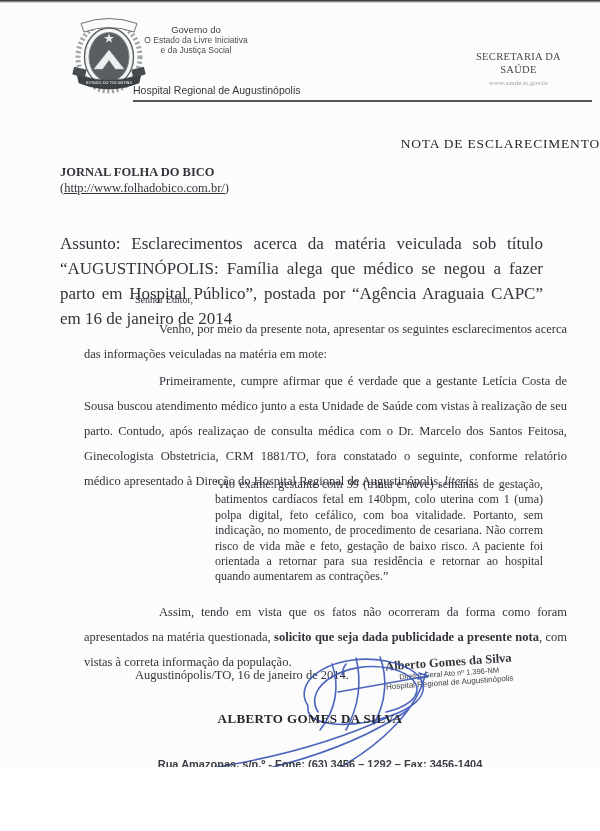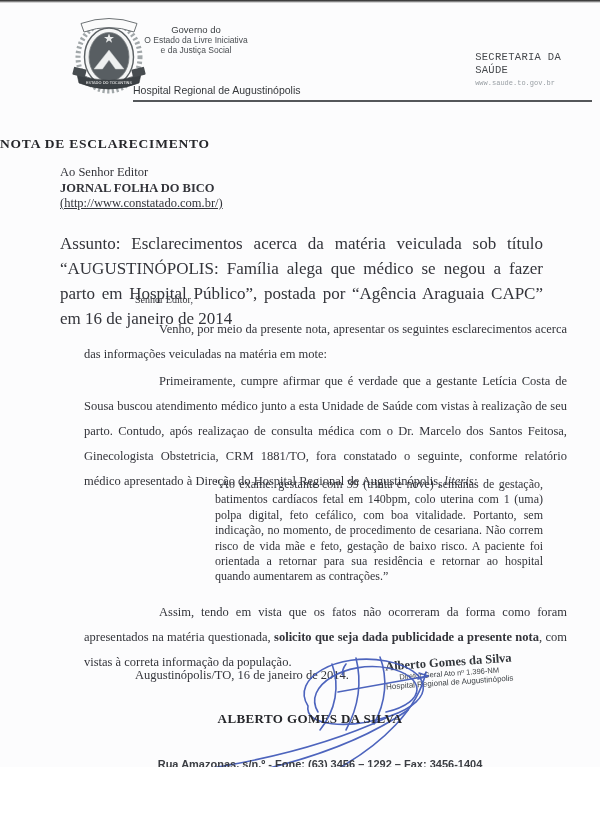--- a/index.html
+++ b/index.html
@@ -23,31 +23,31 @@
     font-family:"Liberation Sans", sans-serif;color:#3c4043;
   }
   .hdr-gov{font-size:9.5px;line-height:11px;}
   .hdr-state{font-size:19px;font-weight:bold;letter-spacing:.4px;line-height:21px;color:#34383b;}
   .hdr-motto{font-size:8.5px;line-height:10px;color:#4a4e52;}
   .hdr-hospital{
     position:absolute;left:133px;top:84px;
     font-family:"Liberation Sans", sans-serif;font-size:10.5px;color:#35383b;
   }
   .hdr-right{
-    position:absolute;right:46px;top:51px;text-align:left;
-    font-family:Liberation Mono, monospace;color:#46494d;
+    position:absolute;right:46px;top:51px;text-align:center;
+    font-family:Liberation Serif, serif;color:#46494d;
   }
   .sec-line{font-size:10.5px;line-height:12.5px;letter-spacing:.3px;}
   .site{font-size:7px;color:#9aa0a5;margin-top:3px;}
   .hdr-rule{position:absolute;left:133px;top:100px;width:459px;height:2px;background:#54575a;}
 
   
   .title{
-    position:absolute;left:0;top:136px;width:600px;text-align:left;
-    font-weight:bold;font-size:13.5px;letter-spacing:.8px;color:#26272b;
+    position:absolute;left:0;top:136px;width:600px;text-align:right;
+    font-weight:normal;font-size:13.5px;letter-spacing:.8px;color:#26272b;
   }
   .recipient{position:absolute;left:60px;top:165px;font-size:12.5px;line-height:15.5px;}
   .recipient .r2{font-weight:bold;}
   .recipient .r3{text-decoration:underline;}
   .subject{
     position:absolute;left:60px;top:231px;width:483px;
     font-size:17px;line-height:25px;text-align:justify;
   }
   .salutation{position:absolute;left:135px;top:294px;font-size:10px;}
   .para{
@@ -115,23 +115,22 @@
   <div class="hdr-right">
     <div class="sec-line">SECRETARIA DA</div>
     <div class="sec-line">SAÚDE</div>
     <div class="site">www.saude.to.gov.br</div>
   </div>
   <div class="hdr-rule"></div>
 
   <div class="title">NOTA DE ESCLARECIMENTO</div>
 
   <div class="recipient">
-    <div class="r1">Ao Senhor Editor</div>
     <div class="r2">JORNAL FOLHA DO BICO</div>
-    <div class="r3">(http://www.constatado.com.br/)</div>
+    <div class="r3">(http://www.folhadobico.com.br/)</div>
   </div>
 
   <div class="subject">Assunto: Esclarecimentos acerca da matéria veiculada sob título “AUGUSTINÓPOLIS: Família alega que médico se negou a fazer parto em Hospital Público”, postada por “Agência Araguaia CAPC” em 16 de janeiro de 2014</div>
 
   <div class="salutation">Senhor Editor,</div>
 
   <div class="para p1">Venho, por meio da presente nota, apresentar os seguintes esclarecimentos acerca das informações veiculadas na matéria em mote:</div>
 
   <div class="para p2"><span>Primeiramente, cumpre afirmar que é verdade que a gestante Letícia Costa de Sousa buscou atendimento médico junto a esta Unidade de Saúde com vistas à realização de seu parto. Contudo, após realizaçao de consulta médica com o Dr. Marcelo dos Santos Feitosa, Ginecologista Obstetricia, CRM 1881/TO, fora constatado o seguinte, conforme relatório médico apresentado à Direção do Hospital Regional de Augustinópolis, </span><i>literis:</i></div>
 

